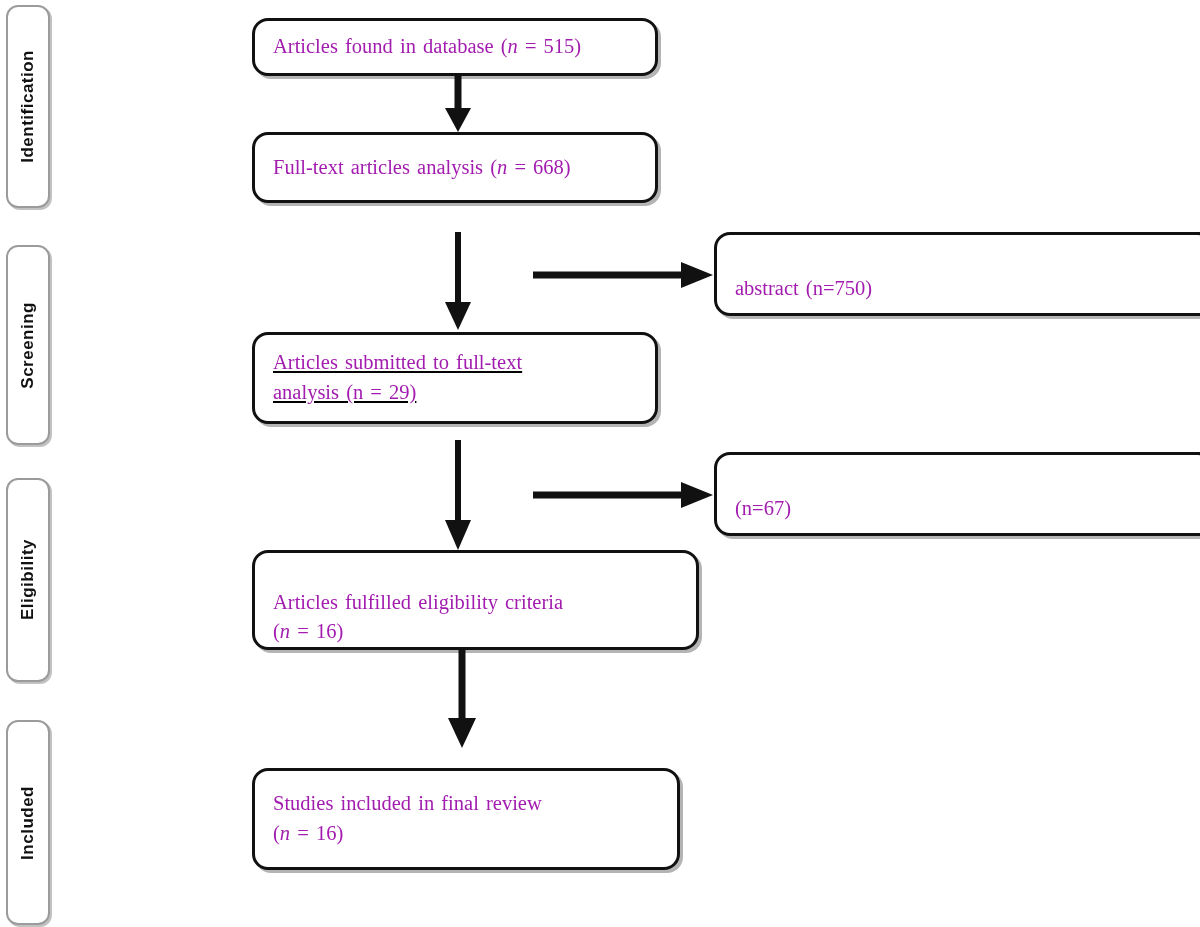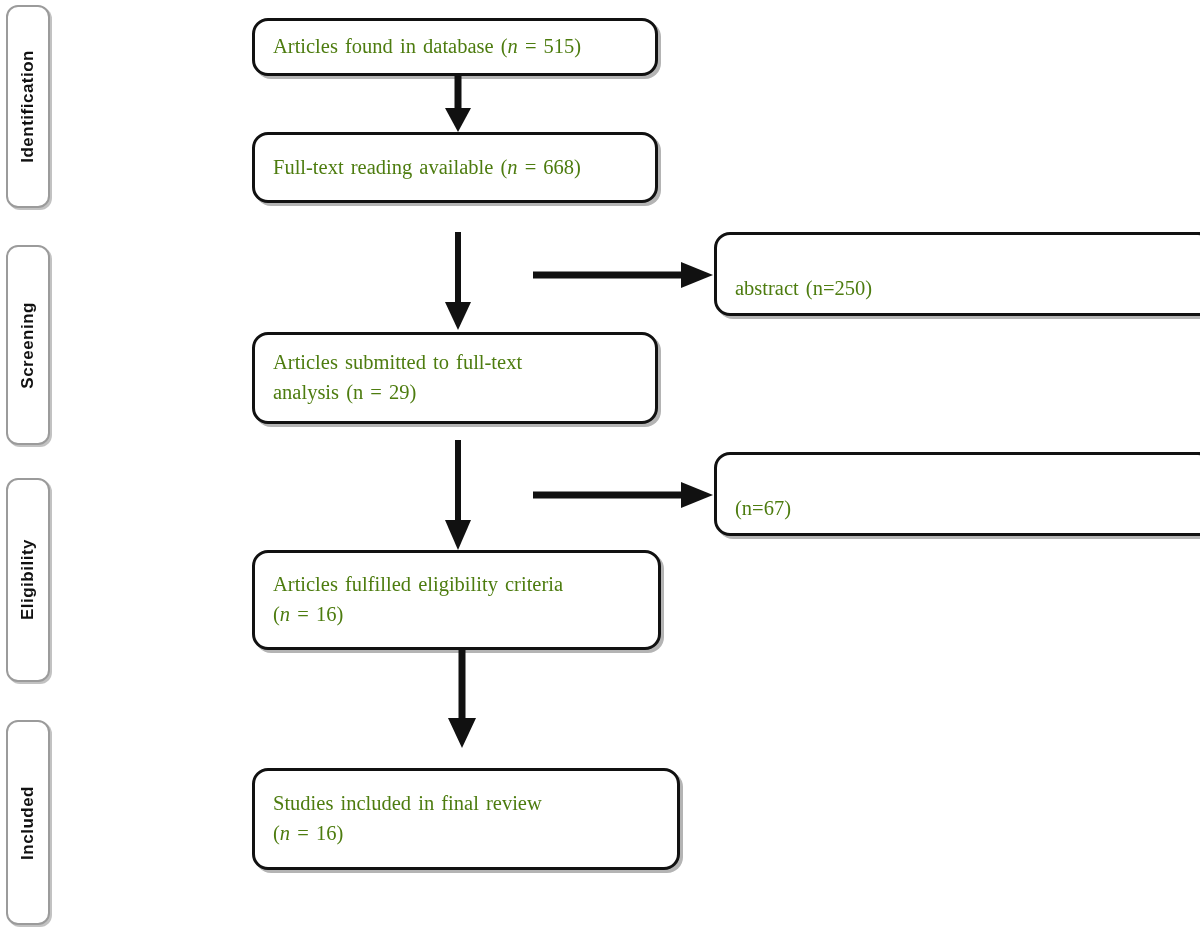--- a/index.html
+++ b/index.html
@@ -49,21 +49,21 @@
     background: #ffffff;
     box-sizing: border-box;
     display: flex;
     align-items: center;
     box-shadow: 3px 3px 0 0 rgba(40,40,40,0.35);
   }
   .flow-text {
     padding: 0 18px;
     font-size: 20.5px;
     line-height: 1.45;
-    color: #4d7c0f;
+    color: #a21caf;
     font-family: "Liberation Serif", "DejaVu Serif", serif;
     word-spacing: 2px;
   }
   .flow-text i { font-style: italic; }
 
   
   .v-arrow {
     position: absolute;
     display: block;
   }
@@ -99,42 +99,42 @@
     </div>
   </div>
 
   <svg class="v-arrow" style="left:440px; top:76px;" width="36" height="58" viewBox="0 0 36 58">
     <line x1="18" y1="0" x2="18" y2="40" stroke="#111" stroke-width="7"></line>
     <polygon points="18,56 5,32 31,32" fill="#111"></polygon>
   </svg>
 
   <div class="flow-box" style="left:252px; top:132px; width:406px; height:71px;">
     <div class="flow-text">
-      <span>Full-text  reading available  (</span><i>n</i><span> = 668)</span>
+      <span>Full-text  articles analysis  (</span><i>n</i><span> = 668)</span>
     </div>
   </div>
 
   <svg class="v-arrow" style="left:440px; top:232px;" width="36" height="100" viewBox="0 0 36 100">
     <line x1="18" y1="0" x2="18" y2="76" stroke="#111" stroke-width="6"></line>
     <polygon points="18,98 5,70 31,70" fill="#111"></polygon>
   </svg>
 
   <svg class="h-arrow" style="left:533px; top:255px;" width="182" height="40" viewBox="0 0 182 40">
     <line x1="0" y1="20" x2="152" y2="20" stroke="#111" stroke-width="7"></line>
     <polygon points="180,20 148,7 148,33" fill="#111"></polygon>
   </svg>
 
   <div class="flow-box" style="left:714px; top:232px; width:500px; height:84px;">
     <div class="flow-text">
       <br>
-      <span>abstract (n=250)</span>
+      <span>abstract (n=750)</span>
     </div>
   </div>
 
-  <div class="flow-box" style="left:252px; top:332px; width:406px; height:92px;">
+  <div class="flow-box" style="left:252px; top:332px; width:406px; height:92px;text-decoration:underline;">
     <div class="flow-text">
       <span>Articles  submitted to full-text</span><br>
       <span>analysis (n = 29)</span>
     </div>
   </div>
 
   <svg class="v-arrow" style="left:440px; top:440px;" width="36" height="112" viewBox="0 0 36 112">
     <line x1="18" y1="0" x2="18" y2="86" stroke="#111" stroke-width="6"></line>
     <polygon points="18,110 5,80 31,80" fill="#111"></polygon>
   </svg>
@@ -144,21 +144,21 @@
     <polygon points="180,20 148,7 148,33" fill="#111"></polygon>
   </svg>
 
   <div class="flow-box" style="left:714px; top:452px; width:500px; height:84px;">
     <div class="flow-text">
       <br>
       <span>(n=67)</span>
     </div>
   </div>
 
-  <div class="flow-box" style="left:252px; top:550px; width:409px; height:100px;">
+  <div class="flow-box" style="left:252px; top:550px; width:447px; height:100px;align-items:flex-end;">
     <div class="flow-text">
       <span>Articles  fulfilled  eligibility  criteria</span><br>
       <span>(</span><i>n</i><span> = 16)</span>
     </div>
   </div>
 
   <svg class="v-arrow" style="left:444px; top:650px;" width="36" height="110" viewBox="0 0 36 110">
     <line x1="18" y1="0" x2="18" y2="76" stroke="#111" stroke-width="7"></line>
     <polygon points="18,98 4,68 32,68" fill="#111"></polygon>
   </svg>

